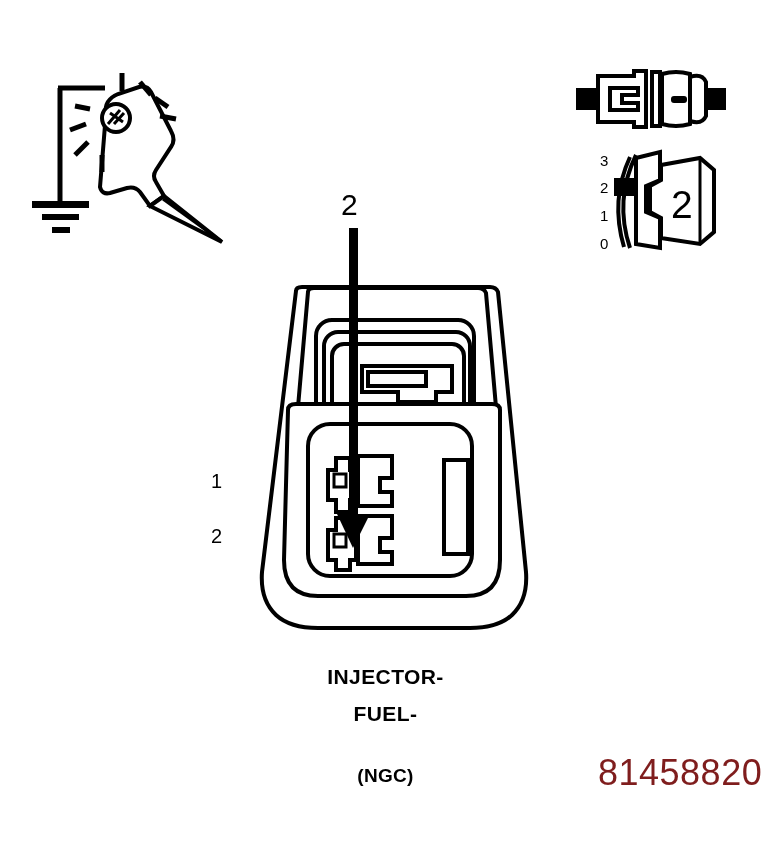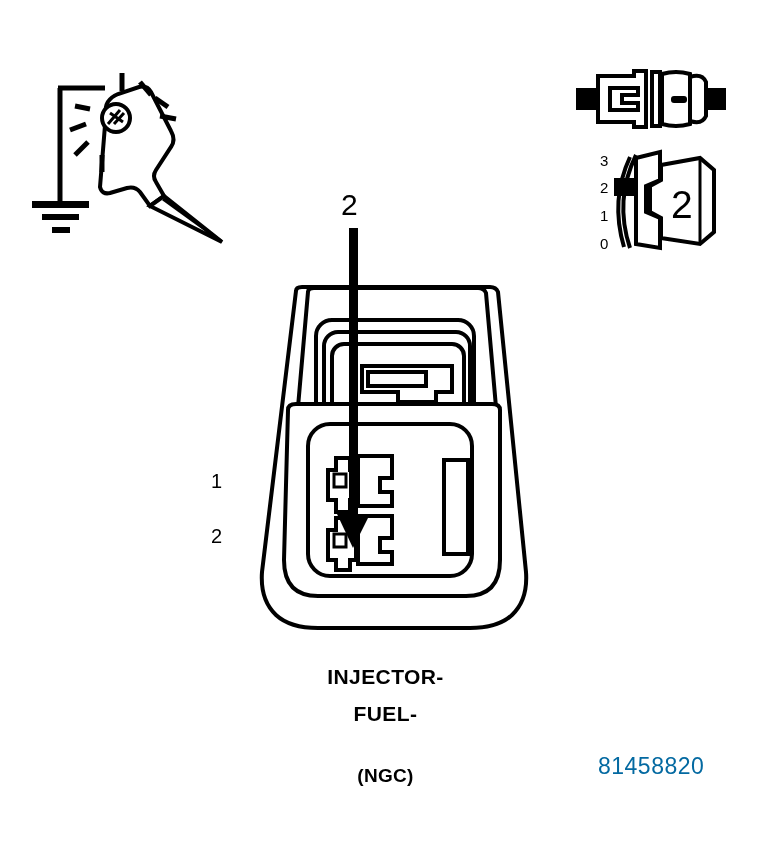--- a/index.html
+++ b/index.html
@@ -43,23 +43,23 @@
   }
   #cap-injector { top: 666px; font-size: 21px; letter-spacing: 0.4px; }
   #cap-fuel     { top: 703px; font-size: 21px; letter-spacing: 0.4px; }
   #cap-no       { top: 737px; font-size: 19px; letter-spacing: 0.3px; }
   #cap-ngc      { top: 766px; font-size: 19px; letter-spacing: 0.3px; }
 
   #part-number {
     position: absolute;
     left: 598px;
     top: 755px;
-    font-size: 23px;
+    font-size: 36px;
     letter-spacing: 0.5px;
-    color: #0369a1;
+    color: #7f1d1d;
     white-space: nowrap;
     line-height: 1;
   }
   #arrow-label {
     position: absolute;
     left: 341px;
     top: 190px;
     font-size: 30px;
     color: #000000;
     line-height: 1;

